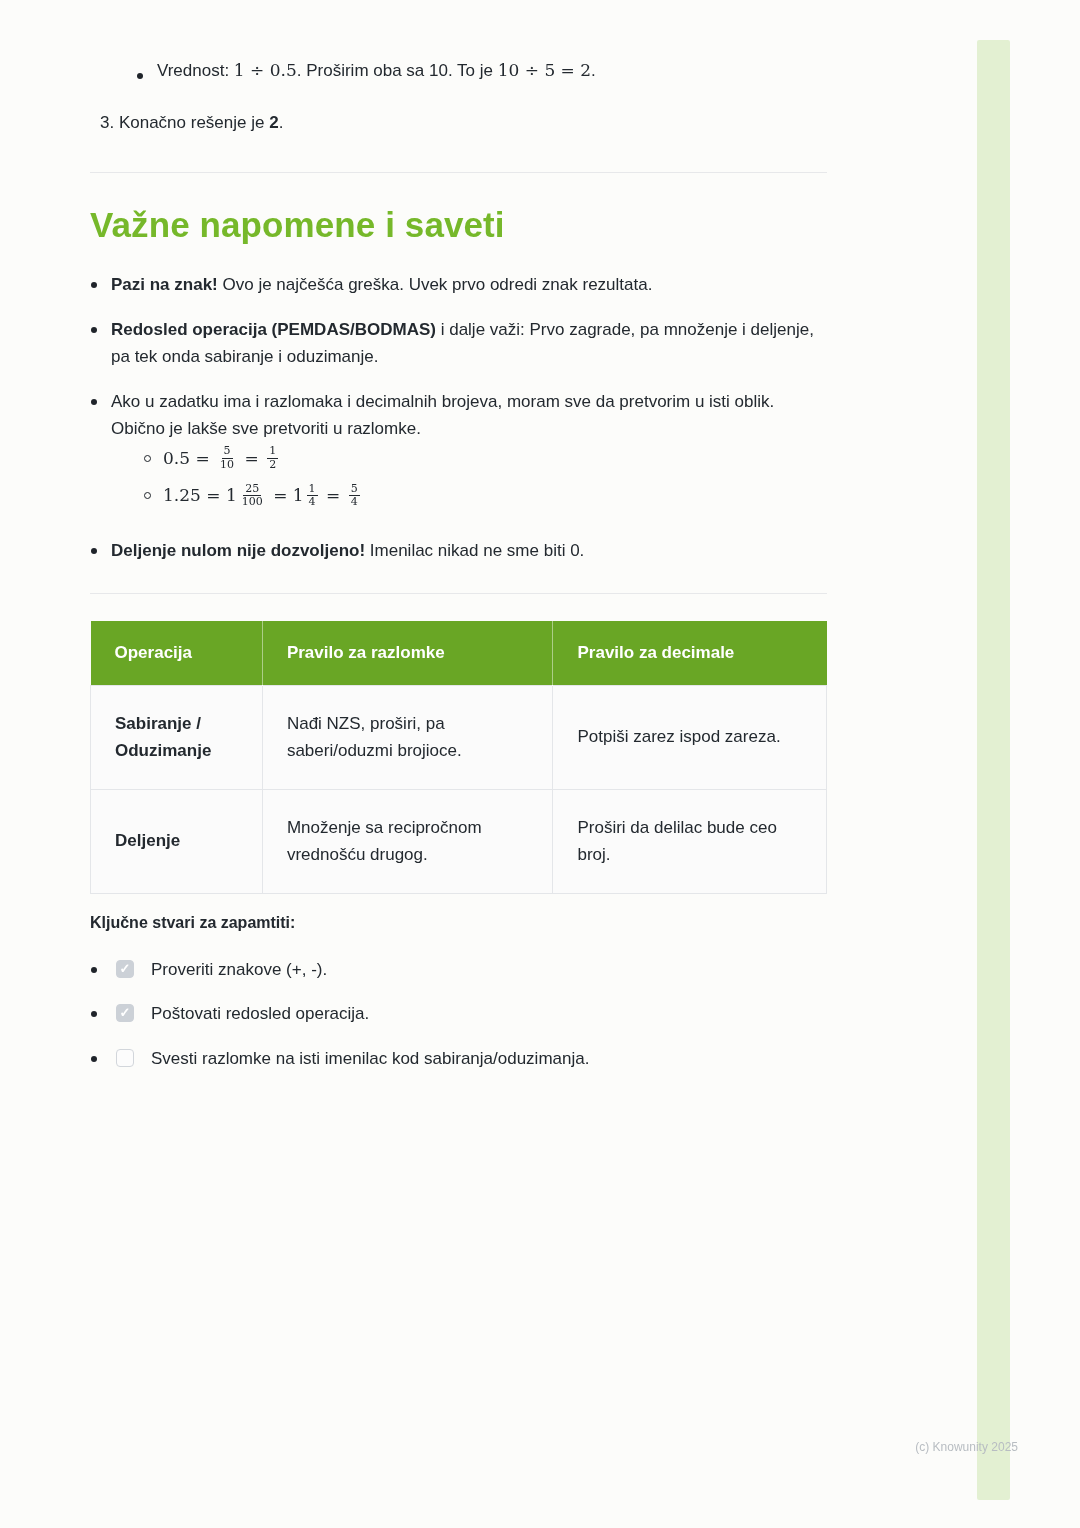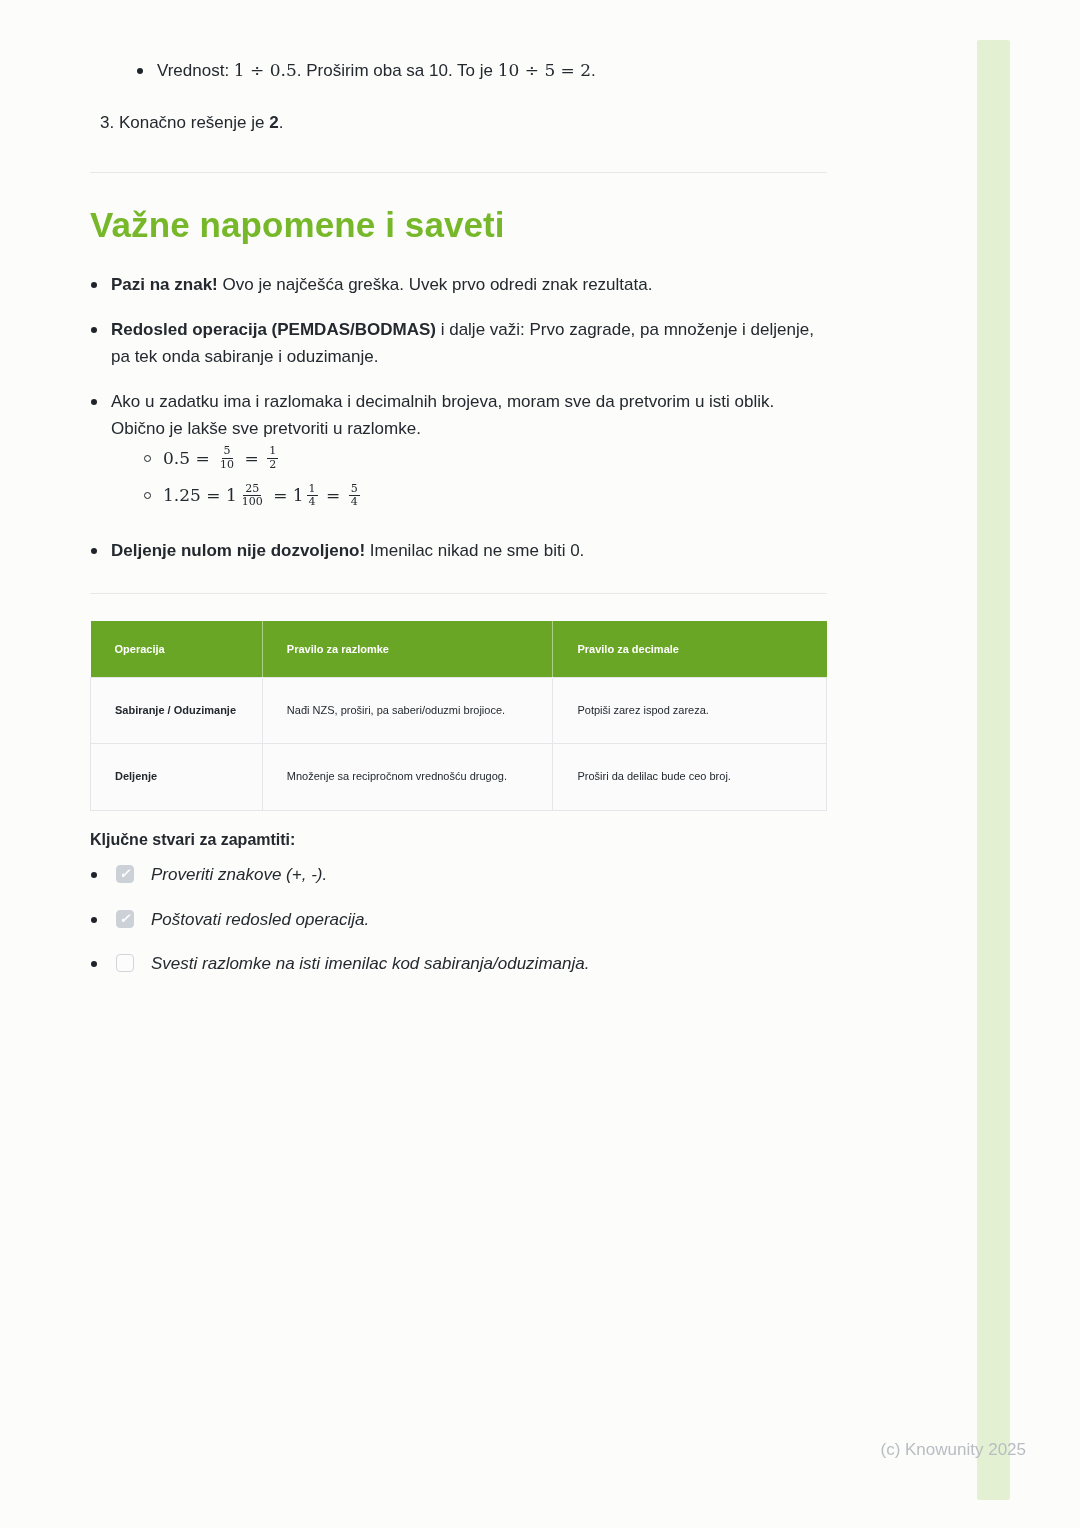--- a/index.html
+++ b/index.html
@@ -51,21 +51,21 @@
     margin: 11px 14px 0 1px;
   }
   .sub-bullet-dot {
     flex: 0 0 auto;
     width: 7px; height: 7px;
     border-radius: 50%;
     border: 1.4px solid #1f242a;
     background: transparent;
     margin: 10px 12px 0 1px;
   }
-  .intro-bullet { margin-top: 57px; margin-left: 46px; }
+  .intro-bullet { margin-top: 57px; margin-left: 46px; align-items: center; }
   .step-line { margin-top: 24px; margin-left: 10px; }
 
   hr.divider {
     border: none;
     border-top: 1px solid #e7e8ea;
     width: 100%;
   }
   .hr-1 { margin-top: 36px; }
   .hr-2 { margin-top: 28px; }
 
@@ -77,21 +77,21 @@
     letter-spacing: 0.1px;
   }
   .notes-list { margin-top: 26px; }
   .sub-list { margin: 2px 0 6px 32px; }
   .sub-math-row { display: flex; margin-bottom: 10px; align-items: flex-start; }
 
   table.reminder-table {
     margin-top: 27px;
     width: 100%;
     border-collapse: collapse;
-    font-size: 11px;
+    font-size: 17px;
   }
   .reminder-table th {
     background: #69a625;
     color: #ffffff;
     font-weight: 700;
     text-align: left;
     padding: 22px 24px;
     border-right: 1px solid rgba(255,255,255,0.45);
   }
   .reminder-table th:last-child { border-right: none; }
@@ -102,21 +102,21 @@
     line-height: 1.62;
   }
   .reminder-table tr.row-a td { background: #fbfbfb; }
   .reminder-table tr.row-b td { background: #f3f4f6; }
   .reminder-table td.op-cell { font-weight: 700; margin-left: 42px; }
   .reminder-table col.c1 { width: 172px; }
   .reminder-table col.c2 { width: 291px; }
   .reminder-table col.c3 { width: 274px; }
 
   .checklist-title { margin-top: 20px; font-size: 16px; font-weight: 700; }
-  .checklist { margin-top: 12px; font-style: italic; }
+  .checklist { margin-top: 24px; }
   .check-row { display: flex; align-items: flex-start; margin-bottom: 17px; }
   .checkbox {
     flex: 0 0 auto;
     width: 18px; height: 18px;
     border-radius: 4px;
     margin: 4px 17px 0 5px;
     position: relative;
     cursor: pointer;
   }
   .checkbox[data-state="unchecked"] {
@@ -132,22 +132,22 @@
     position: absolute;
     left: 50%; top: 50%;
     transform: translate(-50%, -52%);
     color: #ffffff;
     font-size: 13px;
     font-weight: 700;
   }
   .footer-credit {
     position: absolute;
     top: 1440px;
-    right: 54px;
-    font-size: 17px;
+    right: 62px;
+    font-size: 12px;
     color: #b8bdc2;
   }
 </style>
 </head>
 <body>
 
 <div class="page">
   <div class="side-stripe"></div>
 
   <div class="content">

